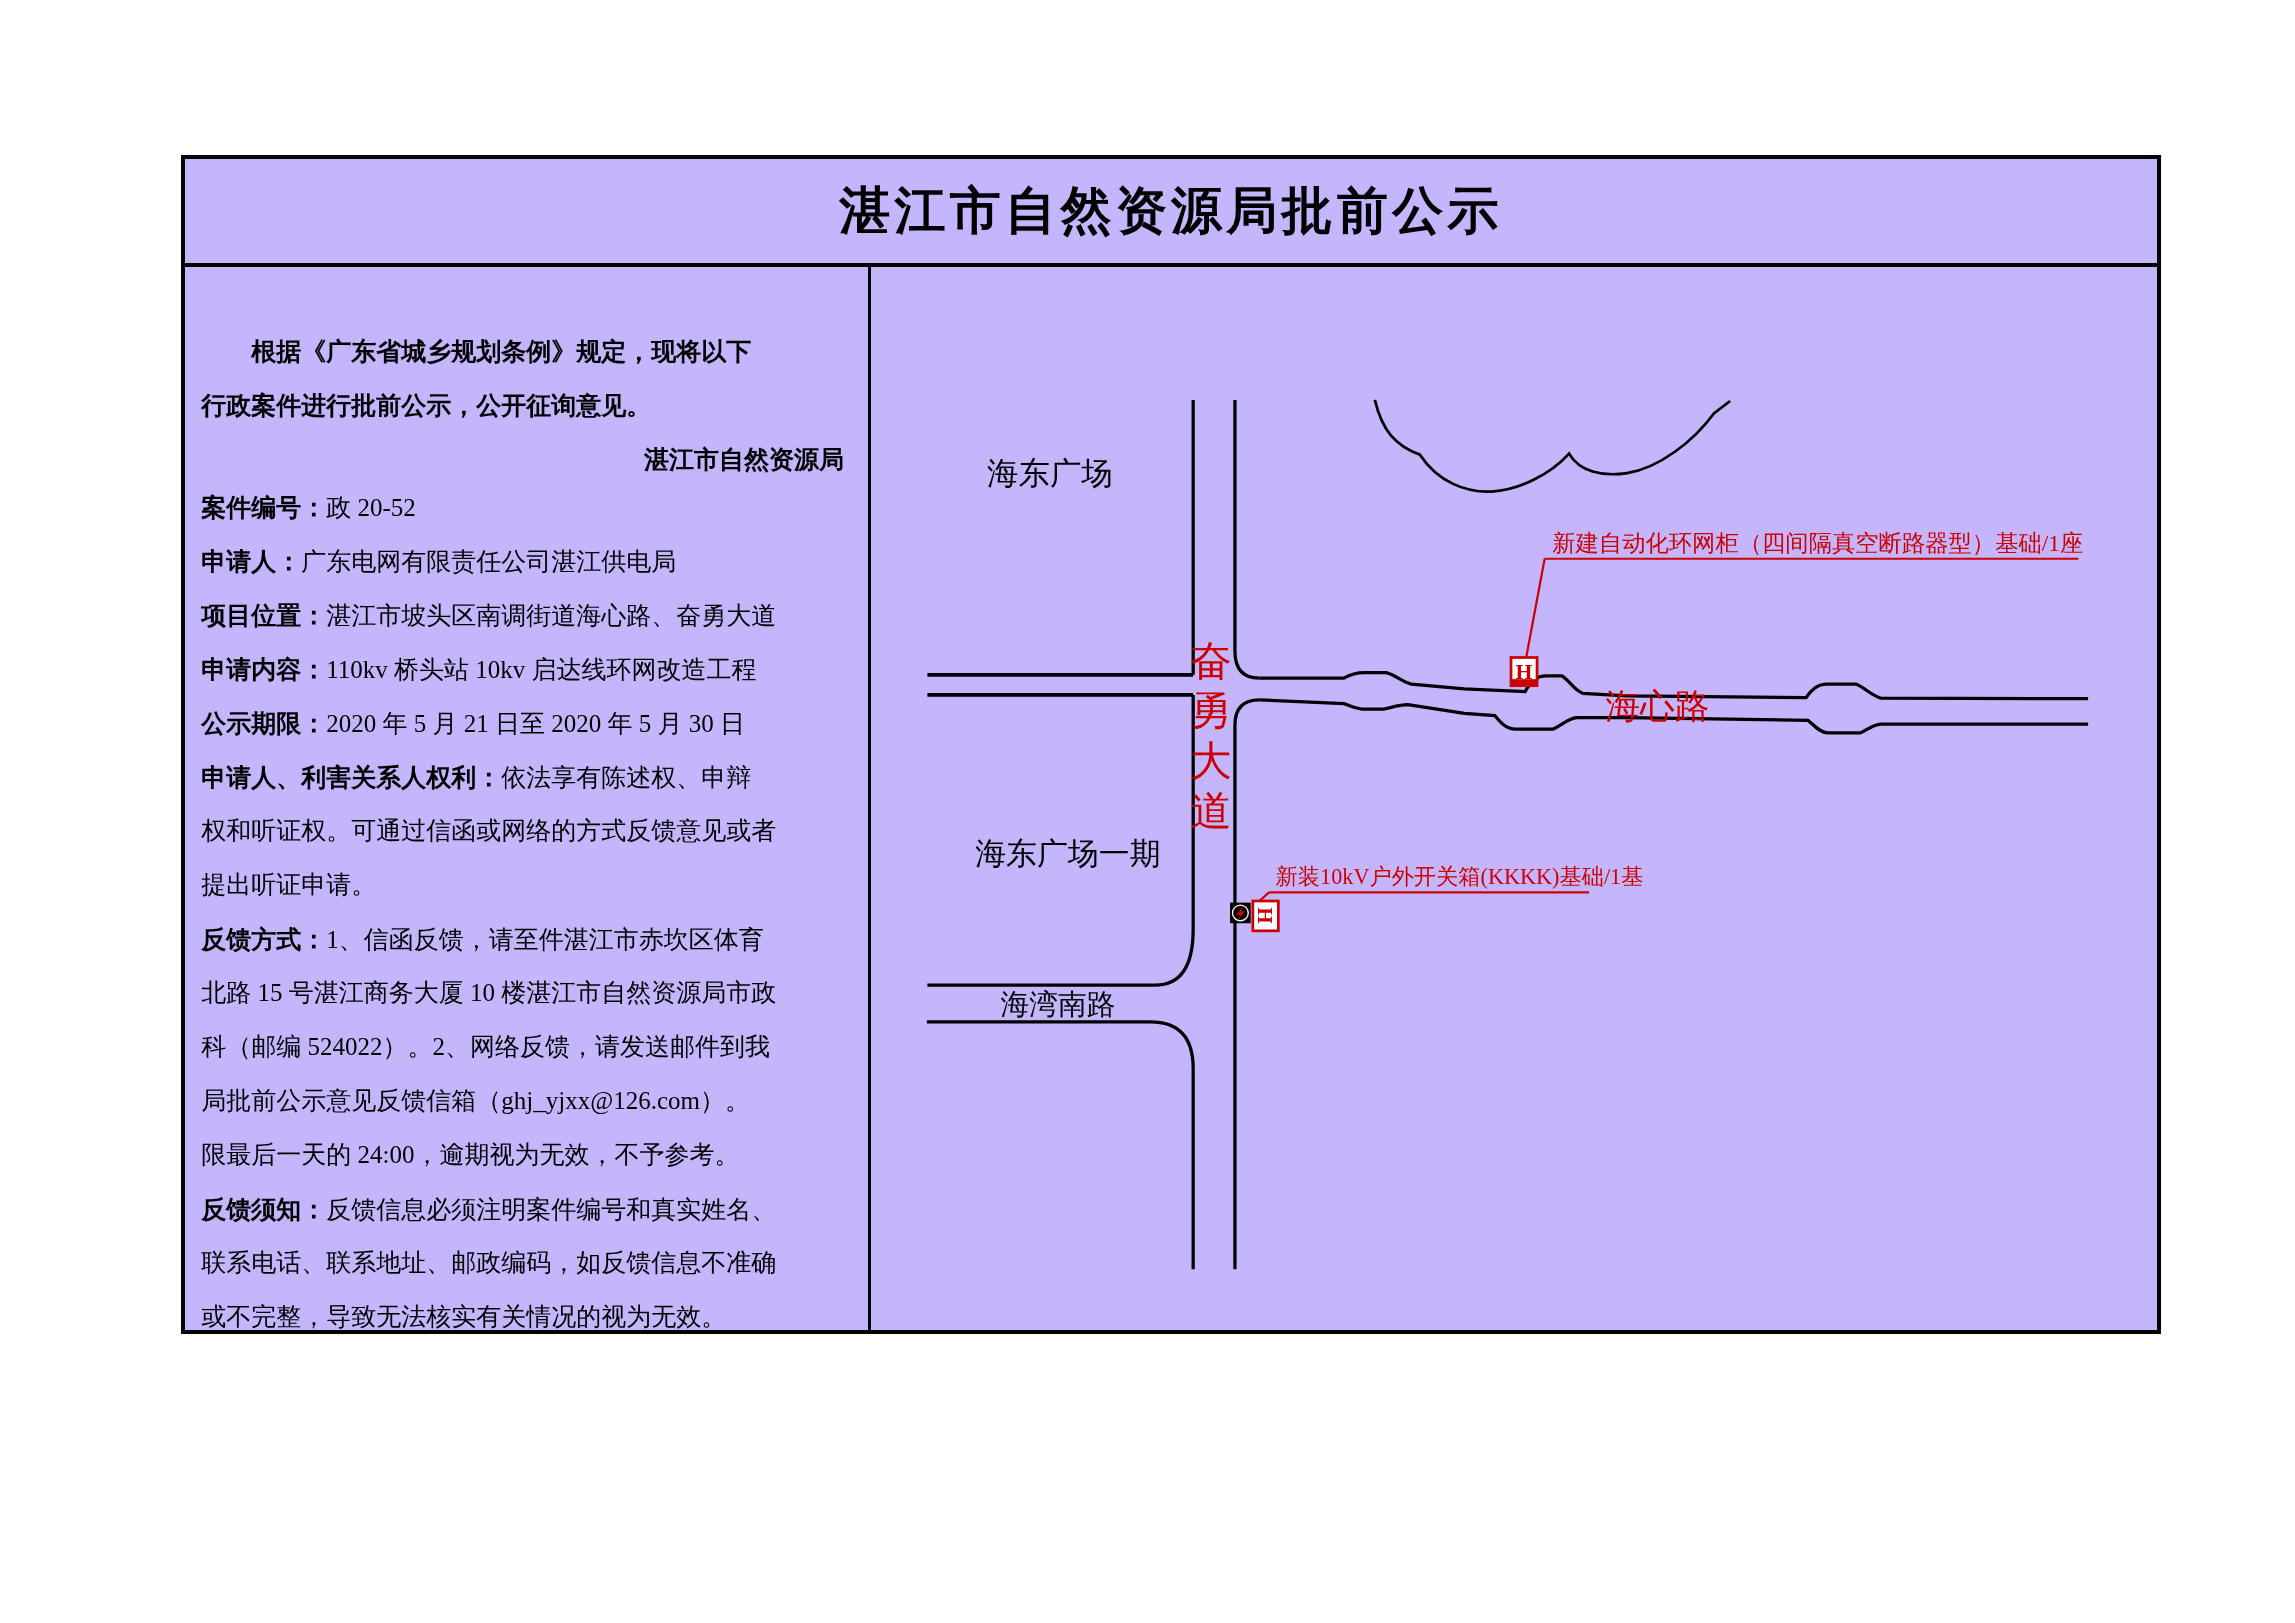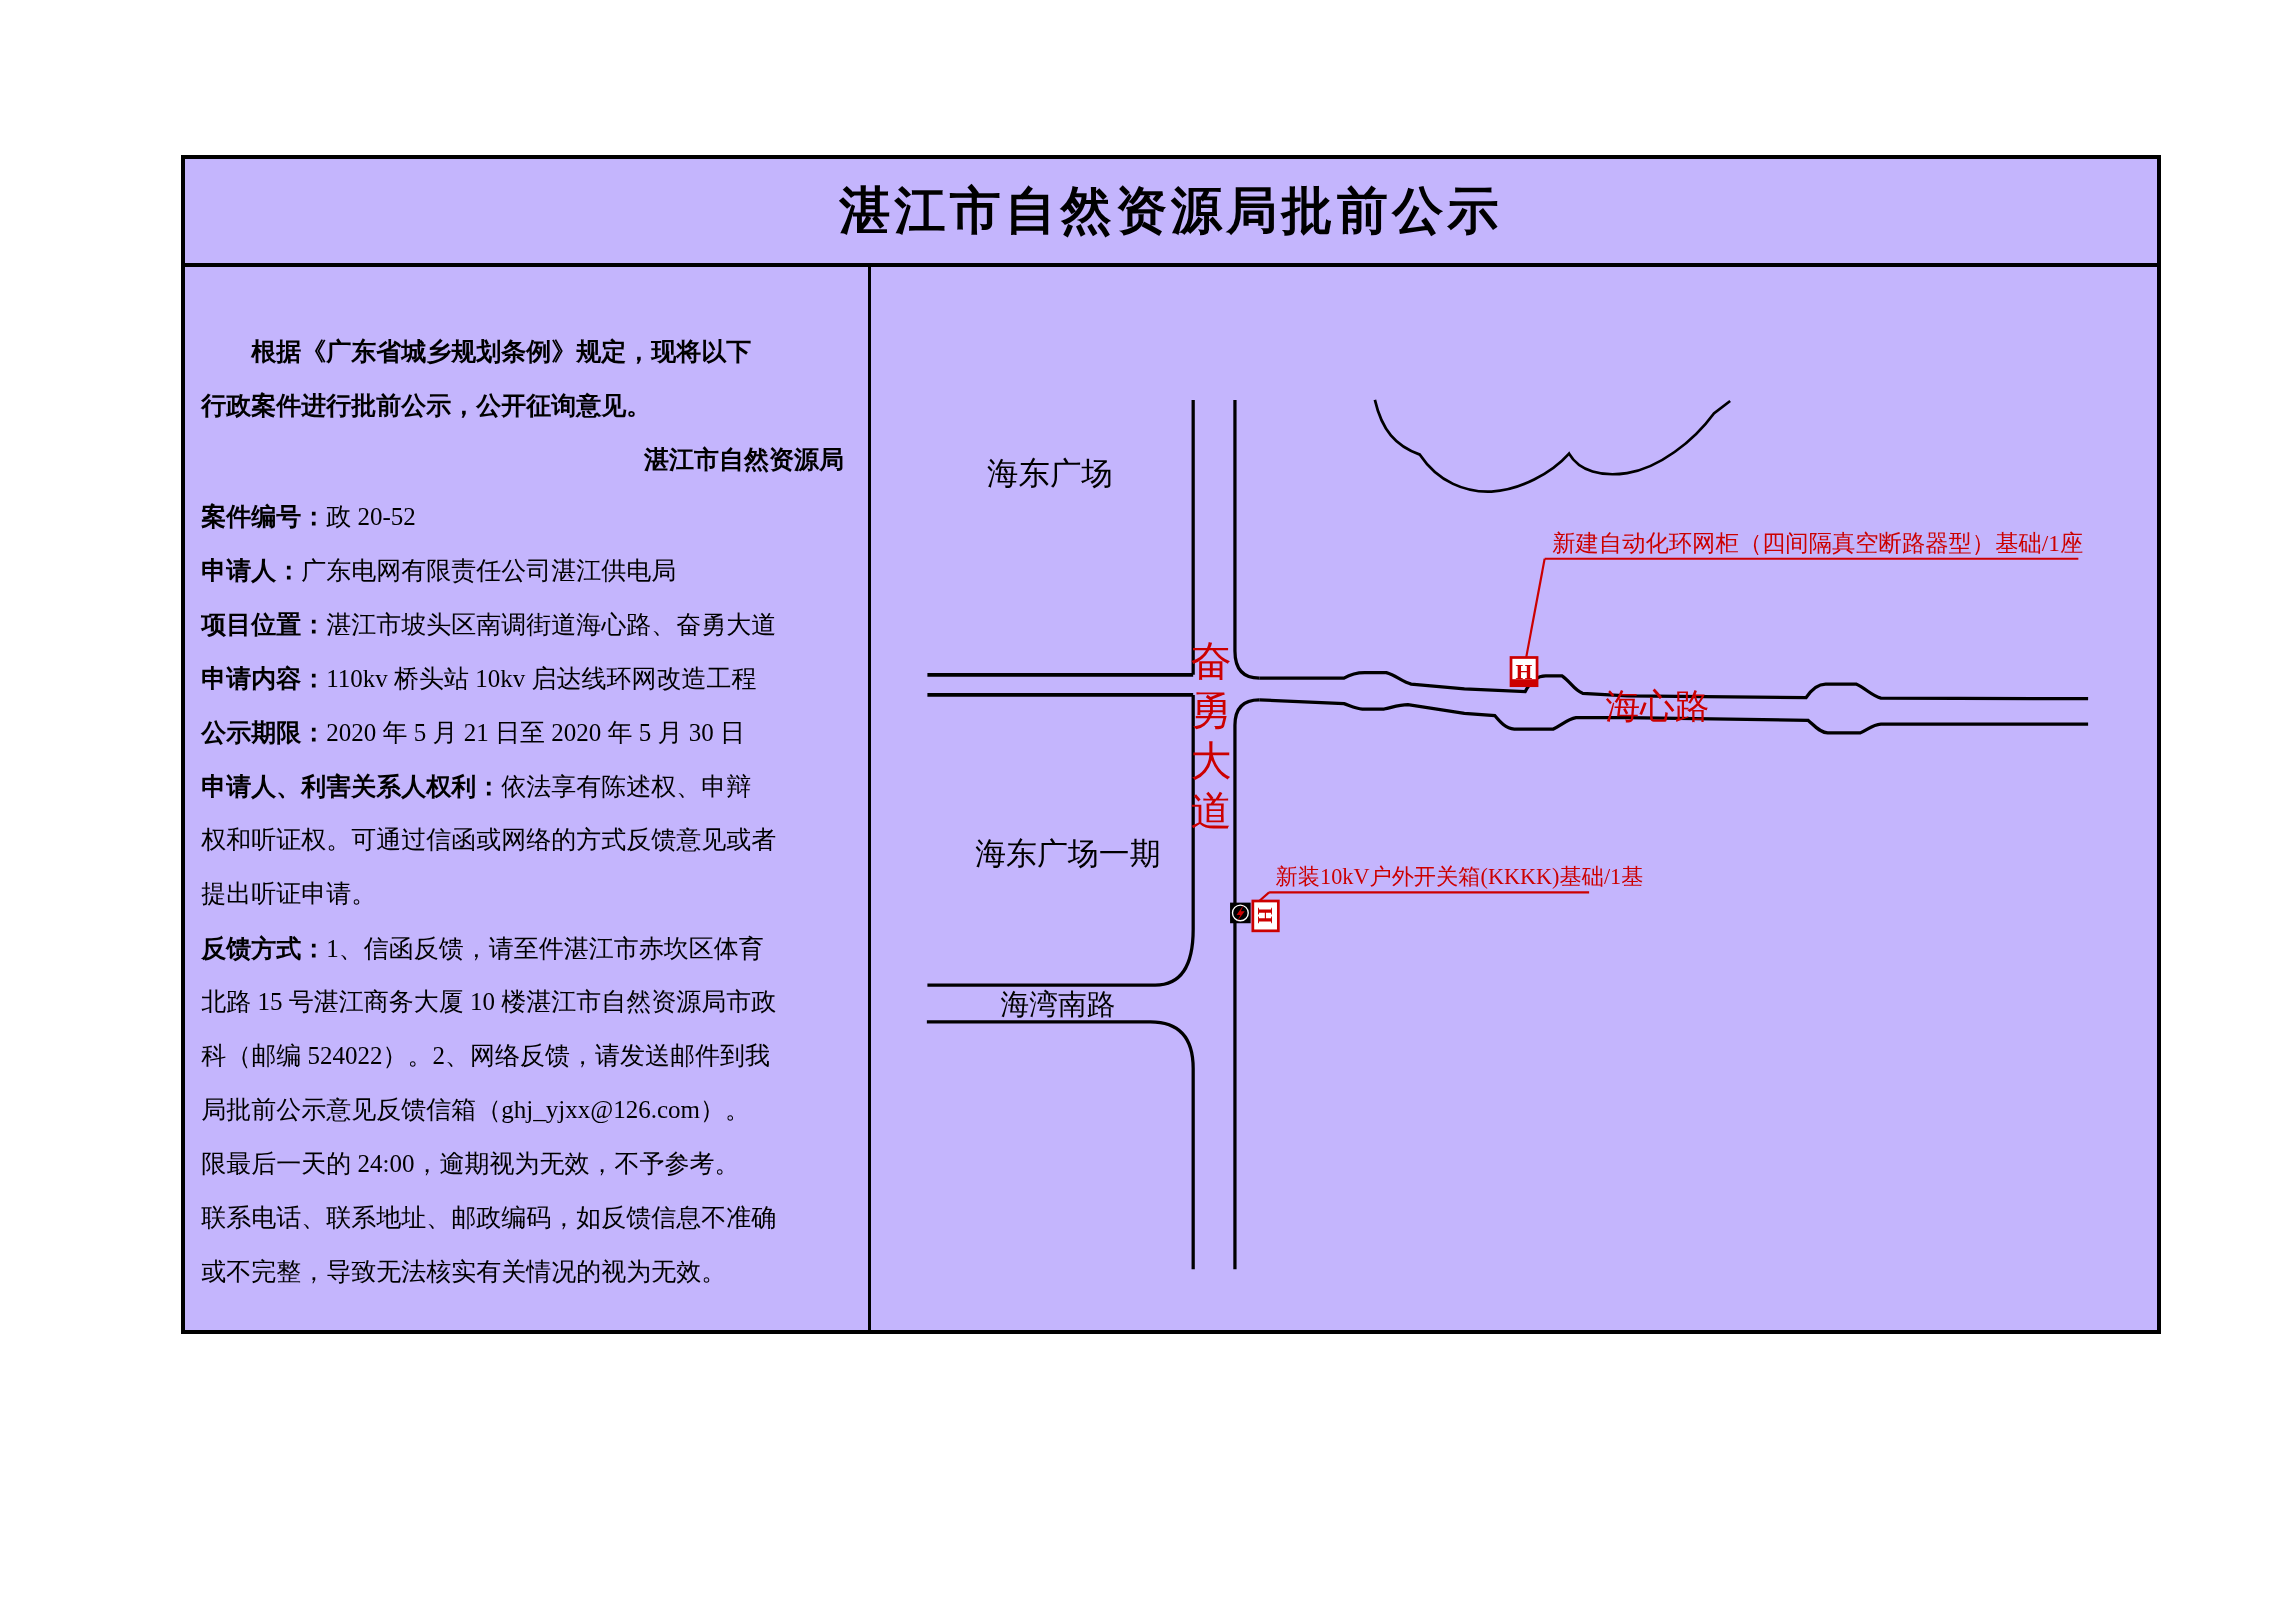--- a/index.html
+++ b/index.html
@@ -10,21 +10,21 @@
   .title-row{height:108px;border-bottom:4.3px solid #000;box-sizing:border-box;
              display:flex;align-items:center;justify-content:center;}
   .title-row h1{margin:0;font-size:51px;font-weight:bold;letter-spacing:4.3px;
                 font-family:"Liberation Serif", serif;}
   .content-row{display:flex;height:1063px;}
   .text-panel{width:683px;border-right:3.3px solid #000;box-sizing:content-box;
               padding-top:52px;overflow:hidden;}
   .line{height:44px;line-height:44px;font-size:25px;padding-left:16.3px;padding-right:24px;
         white-space:nowrap;margin-top:10px;}
   .line.right{text-align:right;}
-  .line.gap{margin-top:13px;}
+  .line.gap{margin-top:4px;}
   .line .lbl{font-family:"Liberation Sans", sans-serif;font-weight:bold;}
   .line.head .val{font-family:"Liberation Sans", sans-serif;font-weight:bold;}
   .map-panel{flex:1;position:relative;padding-left:41px;}
   .map-panel svg{position:absolute;left:0;top:0;width:100%;height:100%;display:block;}
   .road{fill:none;stroke:#000;stroke-width:6;stroke-linecap:butt;}
   .road-thick{fill:none;stroke:#000;stroke-width:7;}
   .wavy{fill:none;stroke:#000;stroke-width:5;}
   .maplabel{font-family:"Liberation Serif", serif;fill:#000;}
   .redtext{font-family:"Liberation Serif", serif;}
   .ann-line{stroke-width:4;fill:none;}
@@ -51,20 +51,21 @@
           <div class="line"><span class="lbl">申请内容：</span><span class="val">110kv 桥头站 10kv 启达线环网改造工程</span></div>
           <div class="line"><span class="lbl">公示期限：</span><span class="val">2020 年 5 月 21 日至  2020 年 5 月 30 日</span></div>
           <div class="line"><span class="lbl">申请人、利害关系人权利：</span><span class="val">依法享有陈述权、申辩</span></div>
           <div class="line"><span class="val">权和听证权。可通过信函或网络的方式反馈意见或者</span></div>
           <div class="line"><span class="val">提出听证申请。</span></div>
           <div class="line"><span class="lbl">反馈方式：</span><span class="val">1、信函反馈，请至件湛江市赤坎区体育</span></div>
           <div class="line"><span class="val">北路 15 号湛江商务大厦 10 楼湛江市自然资源局市政</span></div>
           <div class="line"><span class="val">科（邮编 524022）。2、网络反馈，请发送邮件到我</span></div>
           <div class="line"><span class="val">局批前公示意见反馈信箱（ghj_yjxx@126.com）。</span></div>
           <div class="line"><span class="val">限最后一天的 24:00，逾期视为无效，不予参考。</span></div>
+          <div class="line"><span class="lbl">反馈须知：</span><span class="val">反馈信息必须注明案件编号和真实姓名、</span></div>
           <div class="line"><span class="val">联系电话、联系地址、邮政编码，如反馈信息不准确</span></div>
           <div class="line"><span class="val">或不完整，导致无法核实有关情况的视为无效。</span></div>
         </div>
 
       <div class="map-panel">
         <svg viewBox="1606 492 2371 1960" preserveAspectRatio="none">
 
           <path class="road" d="M 2200 737 L 2200 1244"></path>
           <path class="road" d="M 2277 737 L 2277 1200 Q 2277 1250 2322 1250"></path>
           <path class="road" d="M 2200 1281 L 2200 1713 Q 2200 1816 2130 1816 L 1710 1816"></path>

